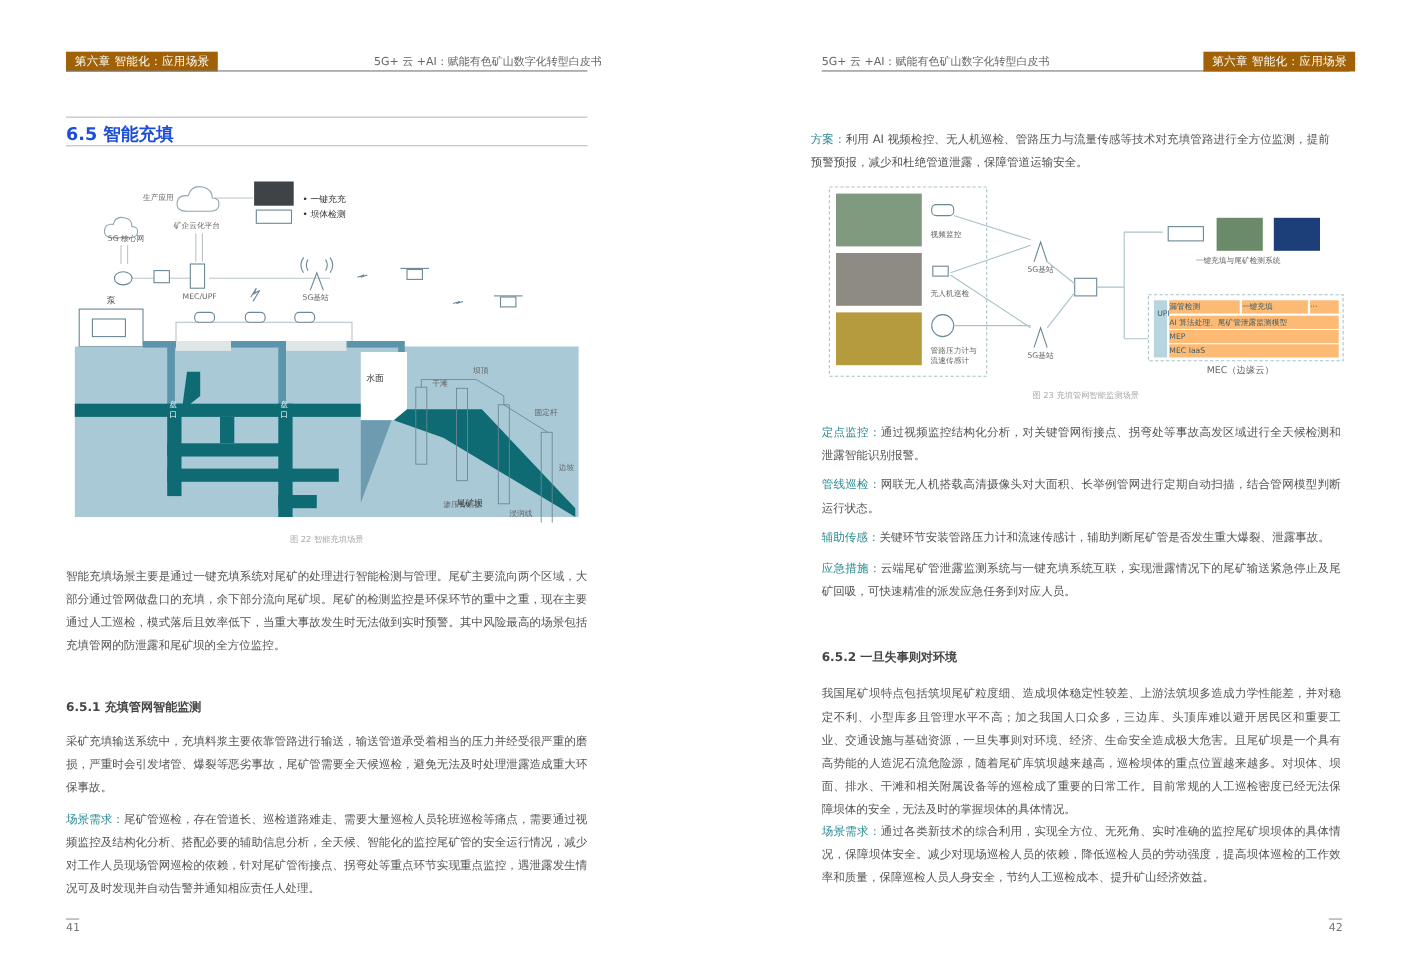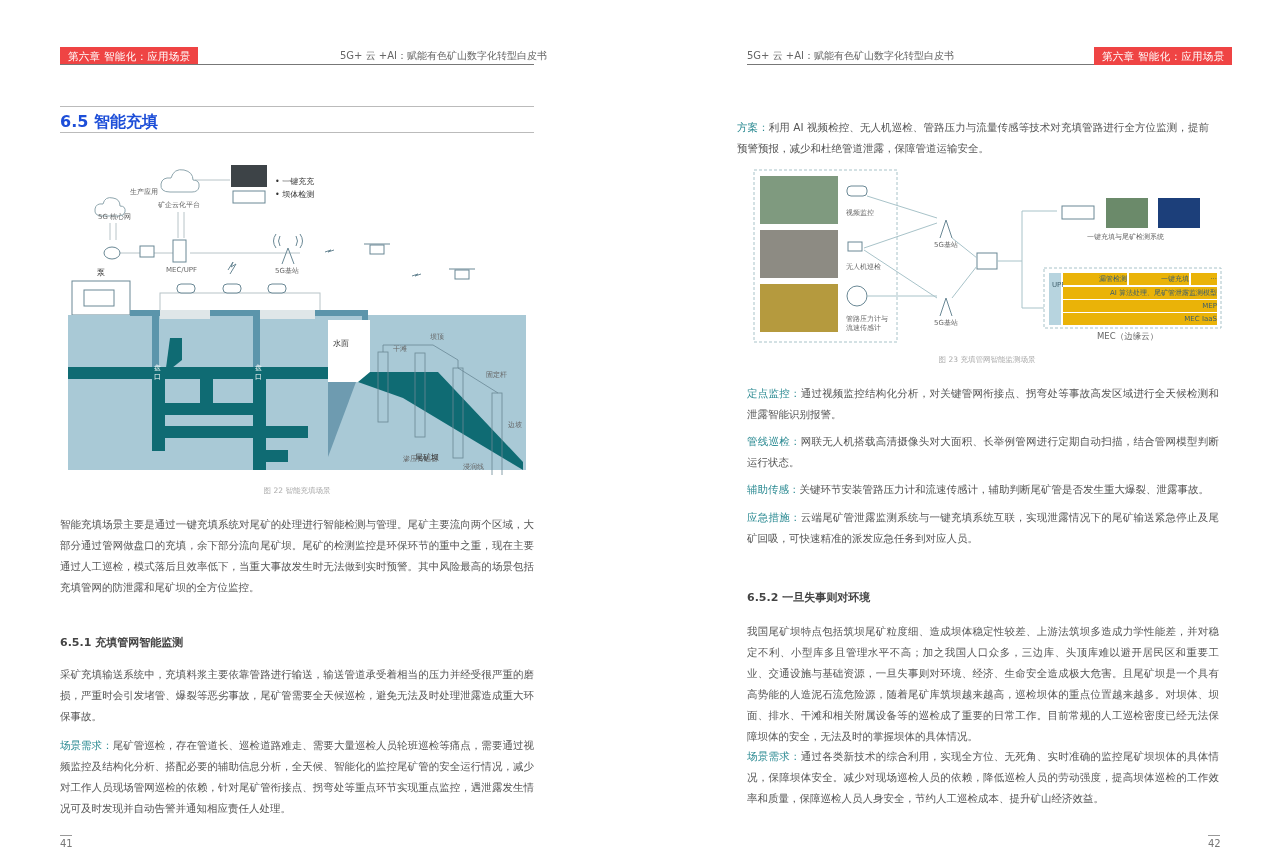--- a/index.html
+++ b/index.html
@@ -2,21 +2,21 @@
 <html><head>
 <meta charset="utf-8">
 <style>
   * { box-sizing: border-box; margin: 0; padding: 0; }
   html, body { width: 1280px; height: 868px; background: #ffffff; overflow: hidden; }
   body { font-family: "DejaVu Sans", "Liberation Sans", sans-serif; color: #555; position: relative; }
   .page { position: absolute; top: 0; height: 868px; }
   #page-left { left: 0; width: 640px; }
   #page-right { left: 640px; width: 640px; }
 
-  .hdr-badge { position: absolute; top: 47px; height: 18px; background: #ef4444; color: #fff;
+  .hdr-badge { position: absolute; top: 47px; height: 18px; background: #a16207; color: #fff;
     font-size: 10.5px; line-height: 18px; padding: 0 8px; letter-spacing: 0.3px; }
   .hdr-title { position: absolute; top: 49px; font-size: 10px; color: #666; }
   .hdr-line { position: absolute; top: 64px; height: 1px; background: #777; }
 
   .sec-line { position: absolute; height: 1px; background: #bbb; }
   .sec-title { position: absolute; font-size: 16px; font-weight: bold; color: #1d4ed8; }
 
   .para { position: absolute; font-size: 10.5px; line-height: 21px; color: #555; text-align: justify; }
   .kw { color: #2b8a92; }
   .sub-title { position: absolute; font-size: 11px; font-weight: bold; color: #444; }
@@ -24,21 +24,21 @@
   .pnum { position: absolute; top: 838px; font-size: 10px; color: #777; }
   .pnum::before { content: ""; position: absolute; top: -3px; left: 0; width: 12px; height: 1px; background: #999; }
 
   .lbl { position: absolute; font-size: 7px; color: #666; white-space: nowrap; }
   .lbl-dark { position: absolute; font-size: 8px; color: #333; white-space: nowrap; }
 
   
   #fig1 { position: absolute; left: 60px; top: 160px; width: 480px; height: 315px; }
   
   #fig2 { position: absolute; left: 752px; top: 168px; width: 475px; height: 180px; }
-  .mec-row { position: absolute; background: #eab308; color: #3d5e6b; font-size: 7px; text-align: right; line-height: 14px; }
+  .mec-row { position: absolute; background: #fdba74; color: #3d5e6b; font-size: 7px; text-align: left; line-height: 14px; }
 </style>
 </head>
 <body>
 
 <div class="page" id="page-left">
   <div class="hdr-badge" style="left:60px;">第六章 智能化：应用场景</div>
   <div class="hdr-title" style="left:340px;">5G+ 云 +AI：赋能有色矿山数字化转型白皮书</div>
   <div class="hdr-line" style="left:60px; width:474px;"></div>
 
   <div class="sec-line" style="left:60px; top:106px; width:474px;"></div>
@@ -126,21 +126,21 @@
       <path d="M298 222 l12 -10 l68 0 l85 90 l0 8 l-120 -72 z" fill="#0f6b73"></path>
 
       <g fill="none" stroke="#6a8895" stroke-width="0.8">
         <rect x="318" y="192" width="10" height="70"></rect>
         <rect x="355" y="193" width="10" height="84"></rect>
         <rect x="393" y="208" width="10" height="90"></rect>
         <rect x="432" y="233" width="10" height="85"></rect>
         <path d="M323 192 l0 -7 l50 0 l25 15 l0 8 M398 208 l40 25"></path>
       </g>
     </svg>
-    <span class="lbl" style="left:70px; top:15px;margin-top:12px;">生产应用</span>
+    <span class="lbl" style="left:70px; top:15px;">生产应用</span>
     <span class="lbl" style="left:98px; top:40px;">矿企云化平台</span>
     <span class="lbl" style="left:38px; top:52px;">5G 核心网</span>
     <span class="lbl" style="left:106px; top:106px;">MEC/UPF</span>
     <span class="lbl" style="left:215px; top:106px;">5G基站</span>
     <span class="lbl-dark" style="left:37px; top:107px;">泵</span>
     <span class="lbl-dark" style="left:215px; top:16px;">• <span>一键充充</span></span>
     <span class="lbl-dark" style="left:215px; top:29px;">• <span>坝体检测</span></span>
     <span class="lbl" style="left:94px; top:204px; color:#fff; width:8px; white-space:normal; line-height:9px;">盘口</span>
     <span class="lbl" style="left:195px; top:204px; color:#fff; width:8px; white-space:normal; line-height:9px;">盘口</span>
     <span class="lbl-dark" style="left:273px; top:178px;text-align:center;">水面</span>

